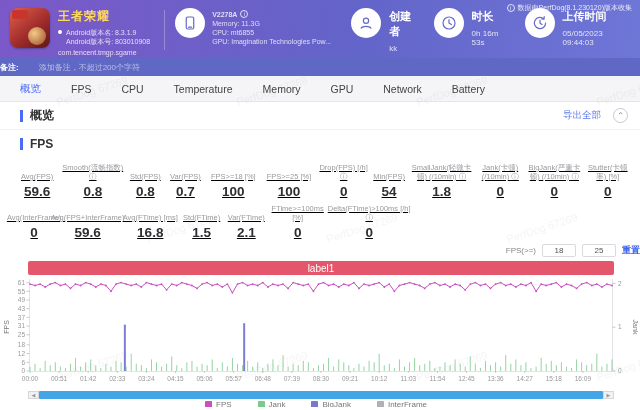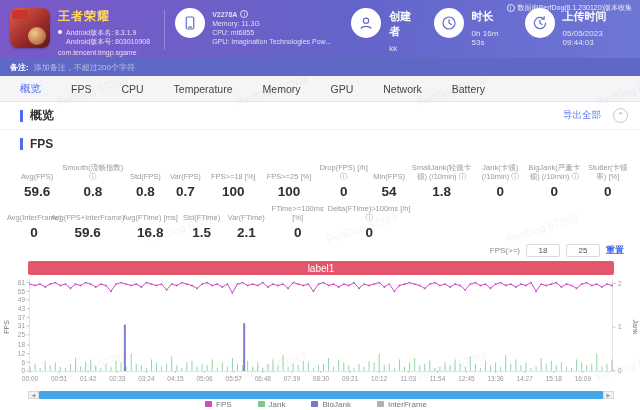--- a/index.html
+++ b/index.html
@@ -24,47 +24,47 @@
   .circ svg { width:18px; height:18px; stroke:#6469cc; fill:none; stroke-width:1.6; stroke-linecap:round; stroke-linejoin:round; }
   .dev-block { display:flex; gap:7px; width:168px; }
   .dev-model { font-size:11px; font-weight:bold; display:flex; align-items:center; gap:3px; }
   .dev-model .ic { display:inline-block; width:8px; height:8px; border:1px solid rgba(255,255,255,.8); border-radius:50%; font-size:6px; line-height:7px; text-align:center; font-weight:normal; }
   .dev-lines div { font-size:7px; color:rgba(255,255,255,.78); margin-top:2px; }
   .info-block { display:flex; gap:8px; margin-left:14px; }
   .info-block .lbl { font-size:11px; font-weight:bold; margin-top:1px; }
   .info-block .val { font-size:8px; color:rgba(255,255,255,.8); margin-top:5px; }
 
   
-  .note-bar { height:18px; background:#5f68c4; display:flex; align-items:center; padding-left:10px; gap:5px; }
+  .note-bar { height:18px; background:#5f68c4; display:flex; align-items:center; gap:20px; }
   .note-bar .nlabel { font-size:8px; font-weight:bold; color:#fff; }
   .note-bar .nph { font-size:8px; color:rgba(255,255,255,.55); }
 
   
   .tabs { height:26px; background:#f5f5f7; border-bottom:1px solid #e6e6ea; display:flex; align-items:center; padding-left:20px; gap:30px; }
   .tab { font-size:10.5px; color:#444; cursor:pointer; }
   .tab.active { color:#4a6bf5; }
 
   
   .sec-head { height:28px; display:flex; align-items:center; justify-content:space-between; padding:0 12px 0 20px; border-bottom:1px solid #f1f1f4; }
   .sec-title { display:flex; align-items:center; gap:7px; font-size:12px; font-weight:bold; color:#333; }
   .sec-title .bar { width:3px; height:12px; background:#4a6bf5; }
   .sec-right { display:flex; align-items:center; gap:12px; }
   .export-link { font-size:9.5px; color:#5a78f0; cursor:pointer; }
   .collapse-btn { width:15px; height:15px; border-radius:50%; border:1px solid #c9c9ce; color:#888; font-size:8px; display:flex; align-items:center; justify-content:center; background:#fff; cursor:pointer; }
   .fps-head { height:22px; display:flex; align-items:center; padding-left:20px; margin-top:3px; }
 
   
   .stats1 { display:grid; grid-template-columns:7.5% 10.5% 6.5% 6.5% 9% 9% 8.7% 6% 11% 8% 9.5% 7.8%; padding:0 8px 0 14px; margin-top:8px; }
   .stats2 { display:grid; grid-template-columns:9% 15% 13% 10% 10% 13% 19%; width:72%; padding-left:14px; margin-top:5px; }
-  .stat { text-align:center; }
+  .stat { text-align:center;text-decoration:underline; }
   .stat-label { font-size:7.5px; color:#9a9aa0; line-height:9px; min-height:18px; display:flex; align-items:flex-end; justify-content:center; }
   .stat-value { font-size:13.5px; font-weight:bold; color:#2e2e33; margin-top:3px; }
 
   
-  .controls { display:flex; justify-content:flex-end; align-items:center; gap:6px; padding-right:16px; height:16px; margin-top:2px; }
+  .controls { display:flex; justify-content:flex-end; align-items:center; gap:6px; height:16px; margin-top:2px; }
   .controls .clabel { font-size:8px; color:#888; }
   .controls input { width:34px; height:13px; border:1px solid #d9d9de; border-radius:2px; font-size:8px; text-align:center; color:#555; outline:none; }
   .reset-btn { font-size:9px; font-weight:bold; color:#3e64f0; cursor:pointer; }
 
   
   .banner { margin:3px 26px 0 28px; height:14px; background:#e4566b; border-radius:2px; display:flex; align-items:center; justify-content:center; }
   .banner span { font-size:10px; color:#fff; }
   .chart-wrap { position:relative; }
   .scrollbar { display:flex; margin:0 26px 0 28px; height:8px; }
   .sb-btn { width:11px; background:#f1f1f3; border:1px solid #d7d7db; font-size:5px; color:#999; display:flex; align-items:center; justify-content:center; cursor:pointer; }

